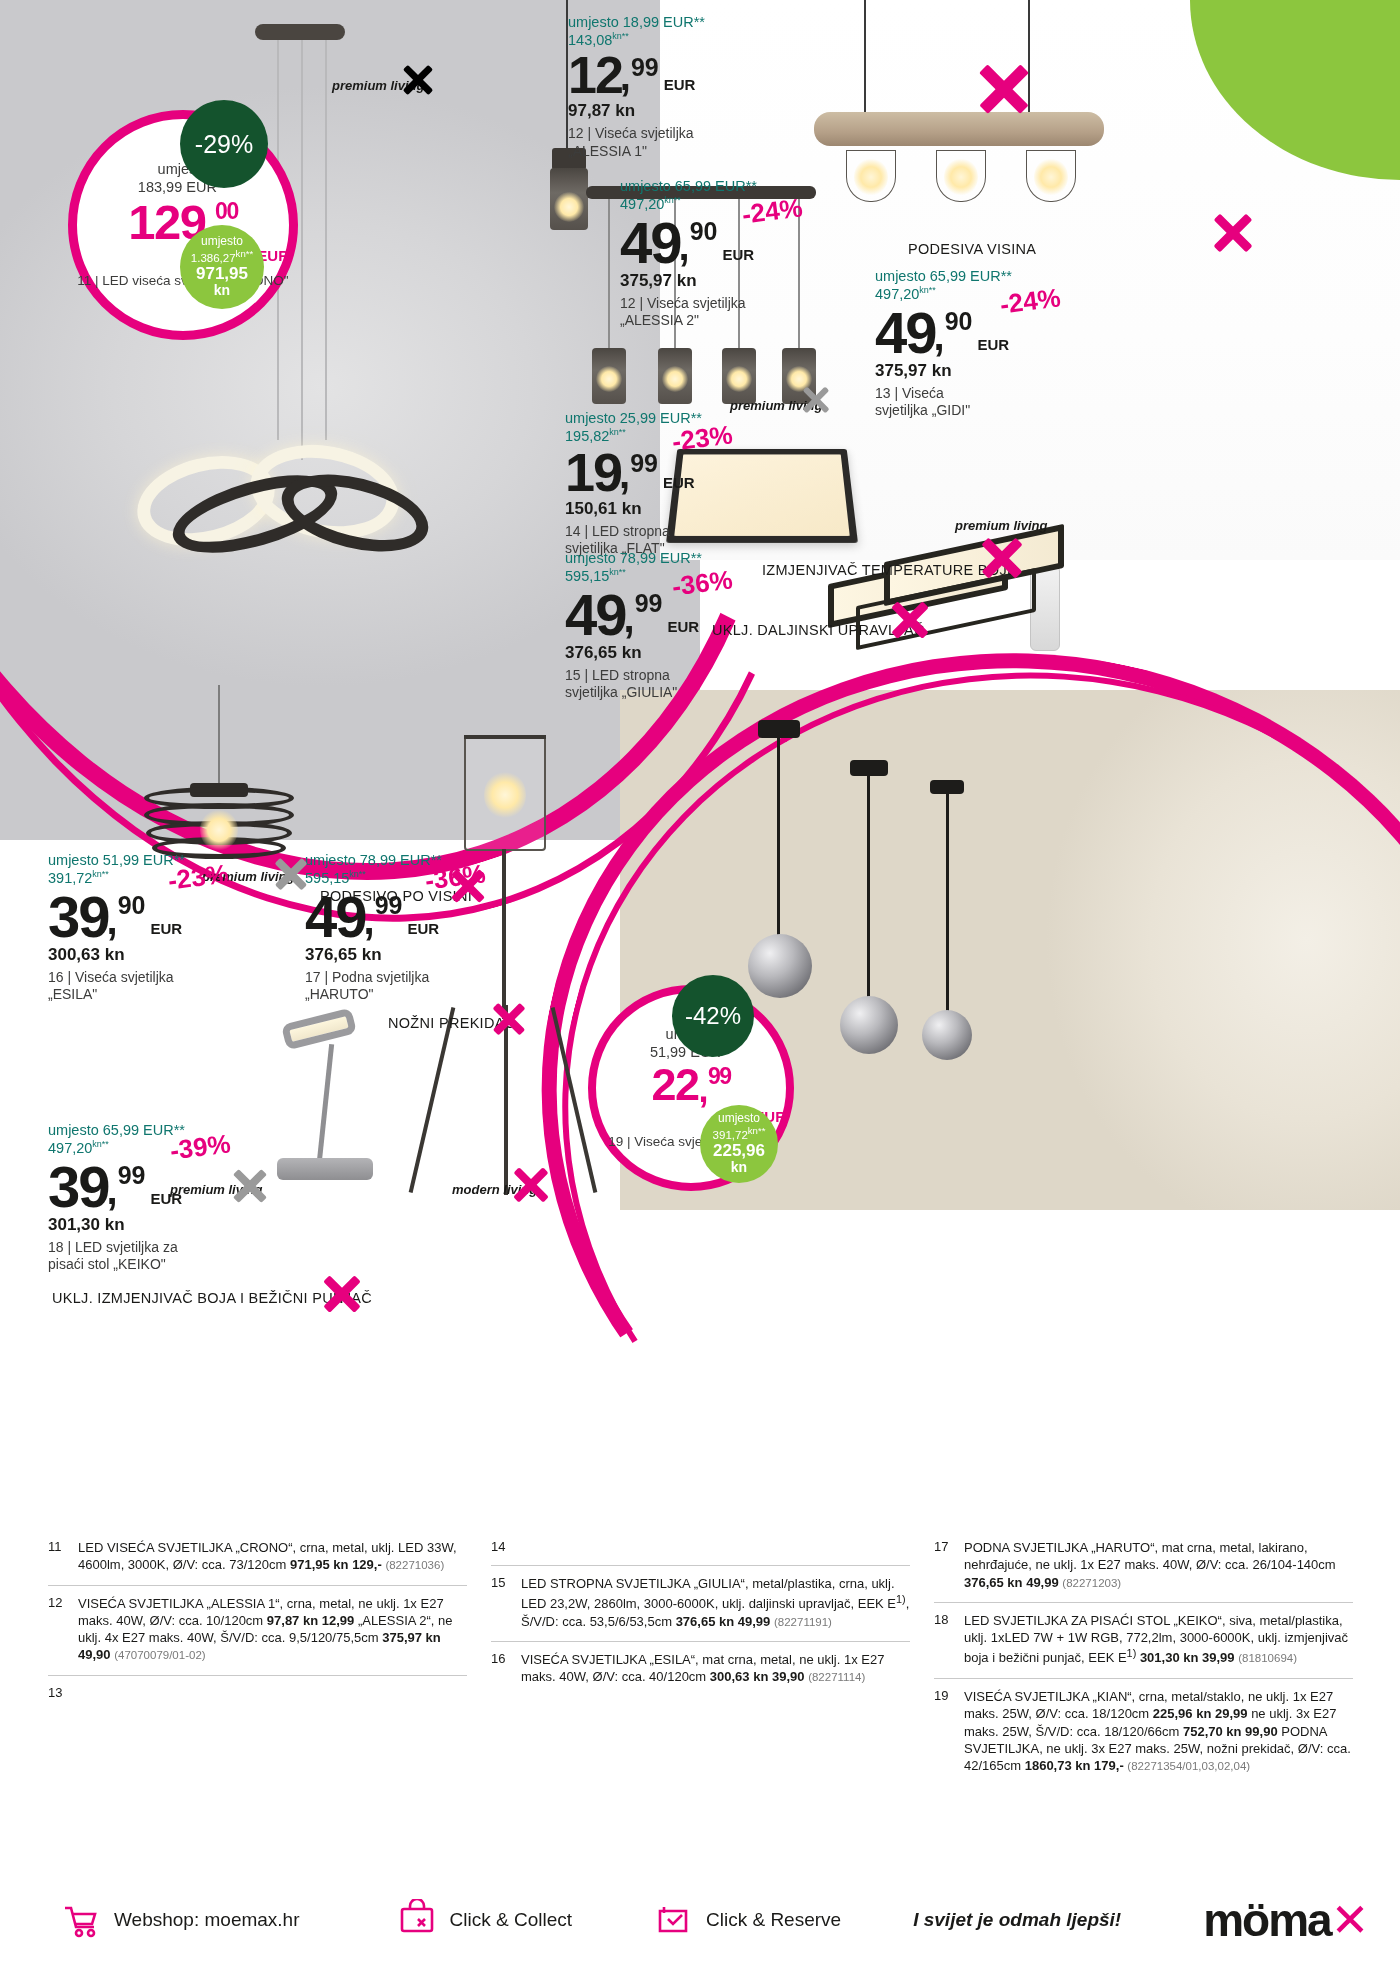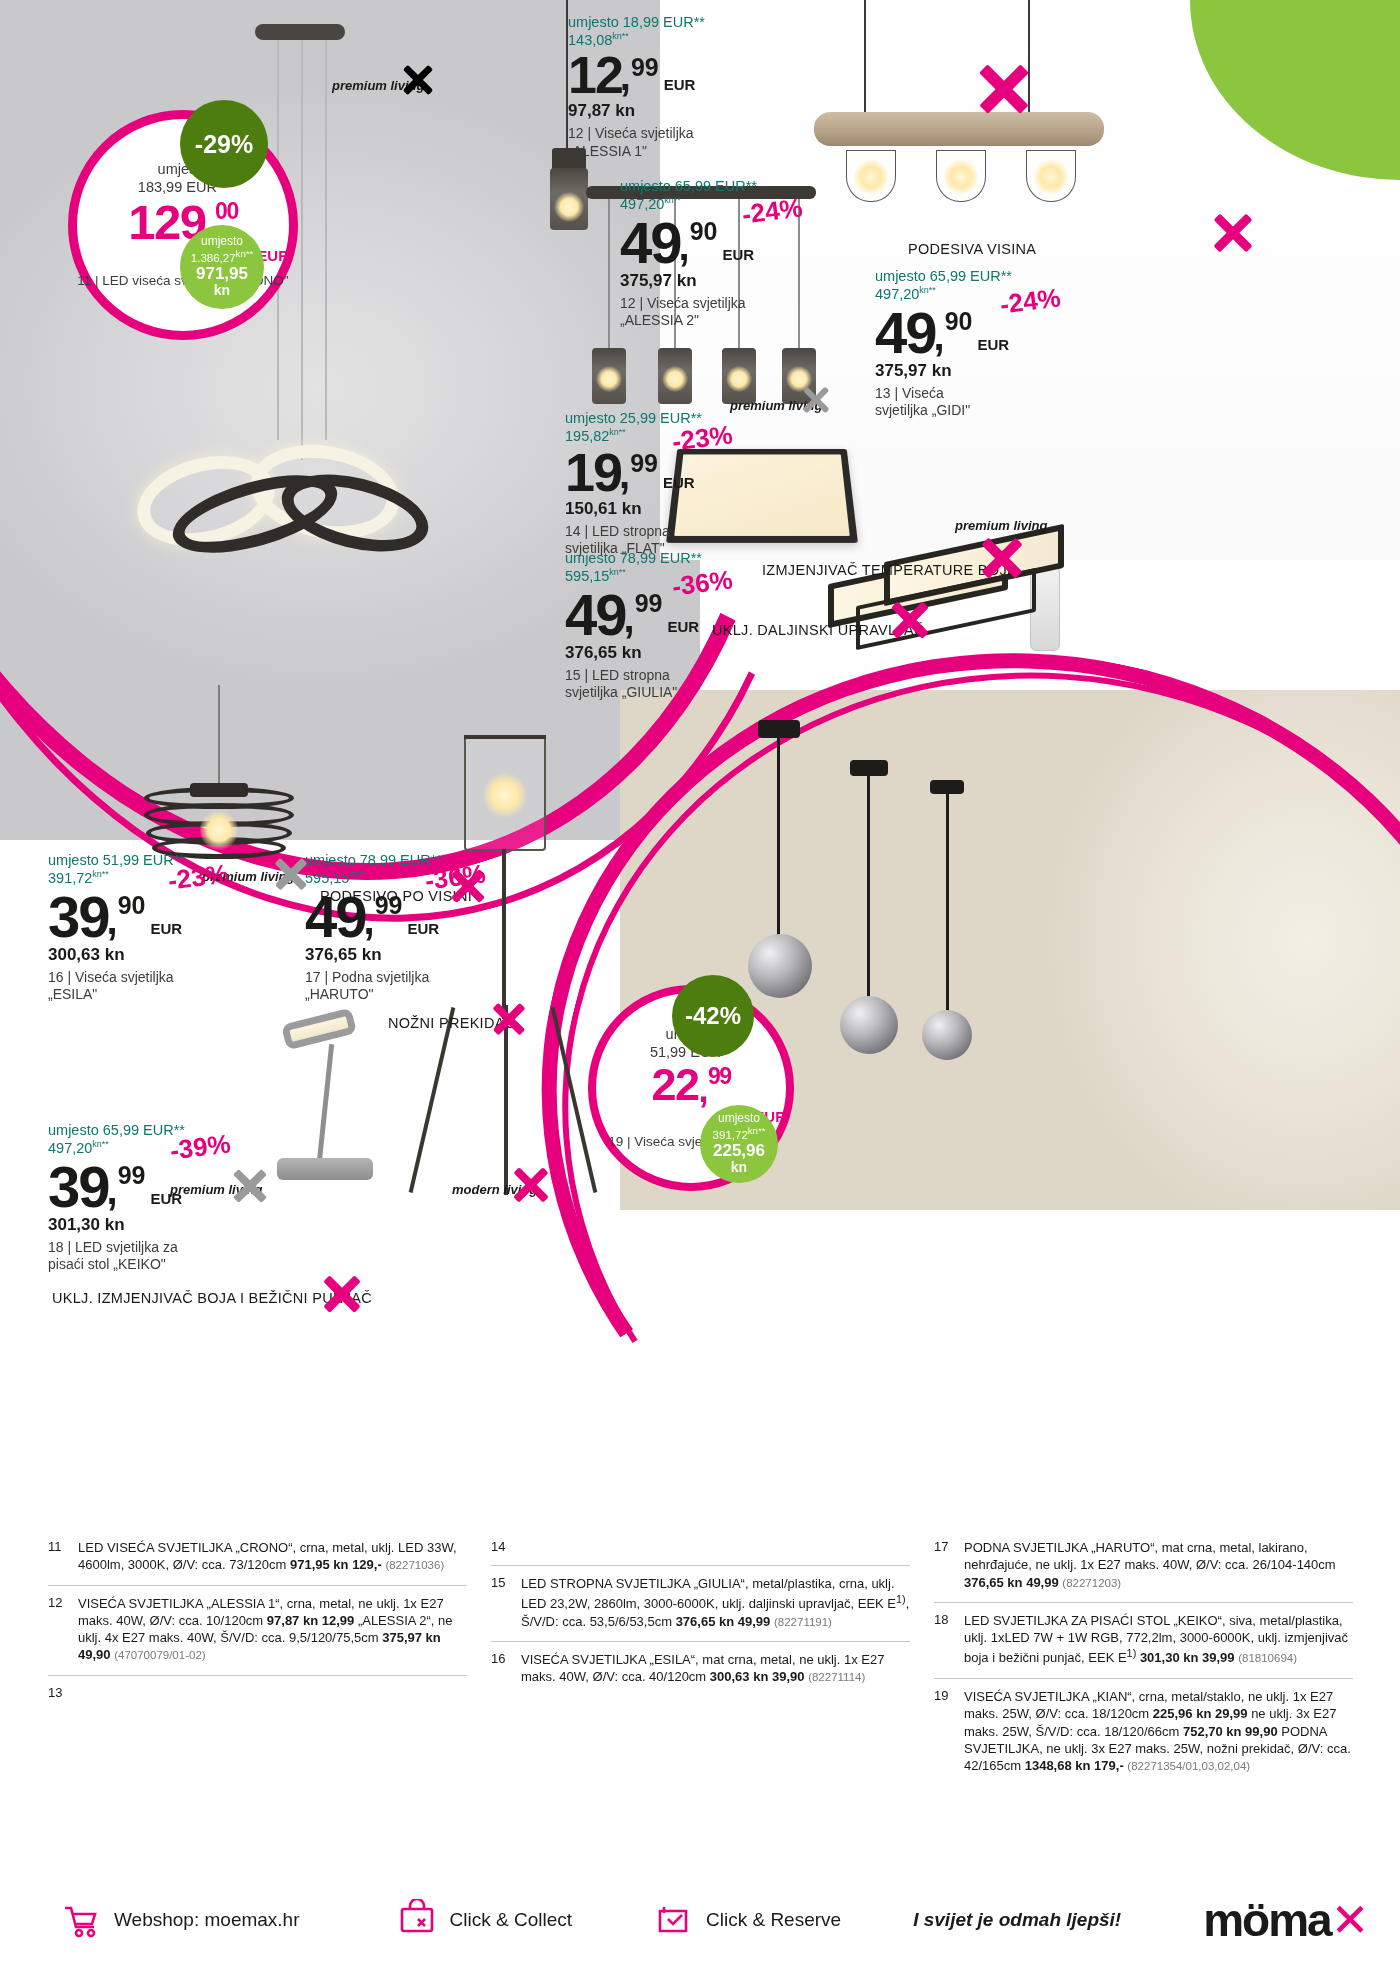--- a/index.html
+++ b/index.html
@@ -75,23 +75,23 @@
   .circle-price .big {
     font-size: 49px; font-weight: 800; color: #e6007e; line-height: 0.95;
     letter-spacing: -1.5px; display: flex; align-items: flex-start; margin: 3px 0 1px;
   }
   .circle-price .big .cents { font-size: 23px; font-weight: 800; margin-top: 2px; }
   .circle-price .big .comma { font-size: 36px; align-self: flex-end; margin: 0 1px 0 0;}
   .circle-price .cur { font-size: 15px; font-weight: 700; color: #e6007e; align-self: flex-end; margin: 0 0 5px 3px;}
   .circle-price .name { font-size: 13.5px; color: #3c3c3b; line-height: 1.2; margin-top: 4px; }
 
   .badge-pct {
-    position: absolute; border-radius: 50%; background: #4d7c0f; color: #fff;
+    position: absolute; border-radius: 50%; background: #14532d; color: #fff;
     display: flex; align-items: center; justify-content: center;
-    font-weight: 700; z-index: 32;
+    font-weight: 400; z-index: 32;
   }
   .badge-29 { left: 180px; top: 100px; width: 88px; height: 88px; font-size: 25px; }
 
   .badge-kn {
     position: absolute; border-radius: 50%; background: #8cc63e; color: #fff;
     display: flex; flex-direction: column; align-items: center; justify-content: center;
     text-align: center; z-index: 33; line-height: 1.12;
   }
   .badge-kn .t1 { font-size: 12px; }
   .badge-kn .t2 { font-size: 11.5px; }
@@ -605,21 +605,21 @@
       <div class="descitem">
         <div class="no">17</div>
         <div class="body">PODNA SVJETILJKA „HARUTO“, mat crna, metal, lakirano, nehrđajuće, ne uklj. 1x E27 maks. 40W, Ø/V: cca. 26/104-140cm <b>376,65 kn 49,99</b> <span class="code">(82271203)</span></div>
       </div>
       <div class="descitem">
         <div class="no">18</div>
         <div class="body">LED SVJETILJKA ZA PISAĆI STOL „KEIKO“, siva, metal/plastika, uklj. 1xLED 7W + 1W RGB, 772,2lm, 3000-6000K, uklj. izmjenjivač boja i bežični punjač, EEK E<sup>1)</sup> <b>301,30 kn 39,99</b> <span class="code">(81810694)</span></div>
       </div>
       <div class="descitem">
         <div class="no">19</div>
-        <div class="body">VISEĆA SVJETILJKA „KIAN“, crna, metal/staklo, ne uklj. 1x E27 maks. 25W, Ø/V: cca. 18/120cm <b>225,96 kn 29,99</b> ne uklj. 3x E27 maks. 25W, Š/V/D: cca. 18/120/66cm <b>752,70 kn 99,90</b> PODNA SVJETILJKA, ne uklj. 3x E27 maks. 25W, nožni prekidač, Ø/V: cca. 42/165cm <b>1348,68 kn 179,-</b> <span class="code">(82271354/01,03,02,04)</span></div>
+        <div class="body">VISEĆA SVJETILJKA „KIAN“, crna, metal/staklo, ne uklj. 1x E27 maks. 25W, Ø/V: cca. 18/120cm <b>225,96 kn 29,99</b> ne uklj. 3x E27 maks. 25W, Š/V/D: cca. 18/120/66cm <b>752,70 kn 99,90</b> PODNA SVJETILJKA, ne uklj. 3x E27 maks. 25W, nožni prekidač, Ø/V: cca. 42/165cm <b>1860,73 kn 179,-</b> <span class="code">(82271354/01,03,02,04)</span></div>
       </div>
     </div>
   </div>
 
   <div class="footer">
     <div class="fitem" style="margin-left:60px;">
       <div class="f-ico">
         <svg viewBox="0 0 42 42" width="42" height="42" fill="none" stroke="#e6007e" stroke-width="2.6">
           <path d="M5 9h6l5 19h18"></path>
             <path d="M13 15h22l-3 10H16"></path>

